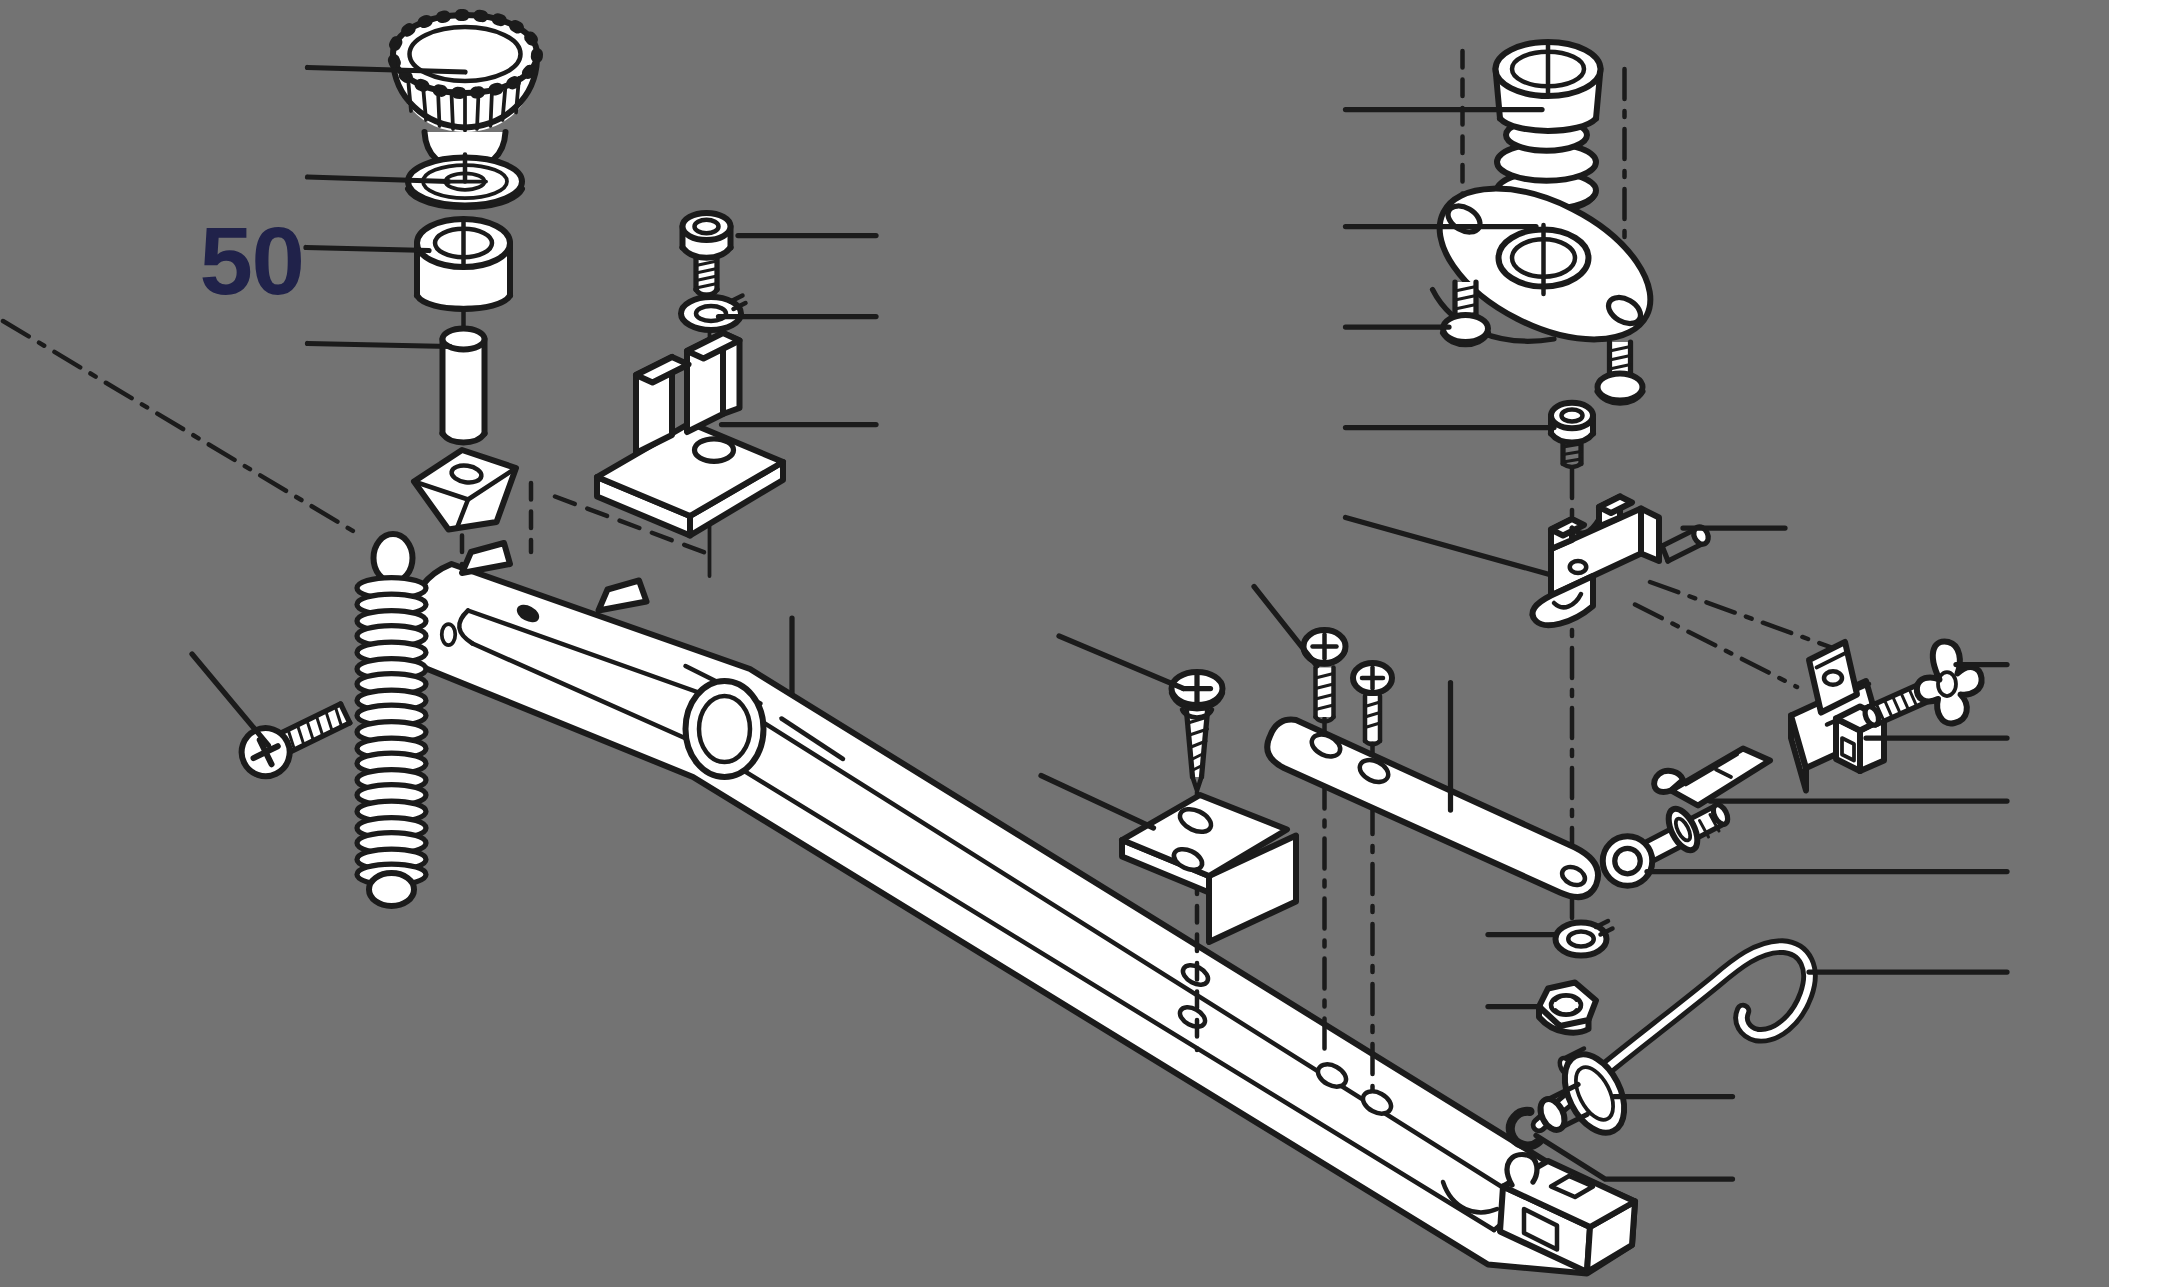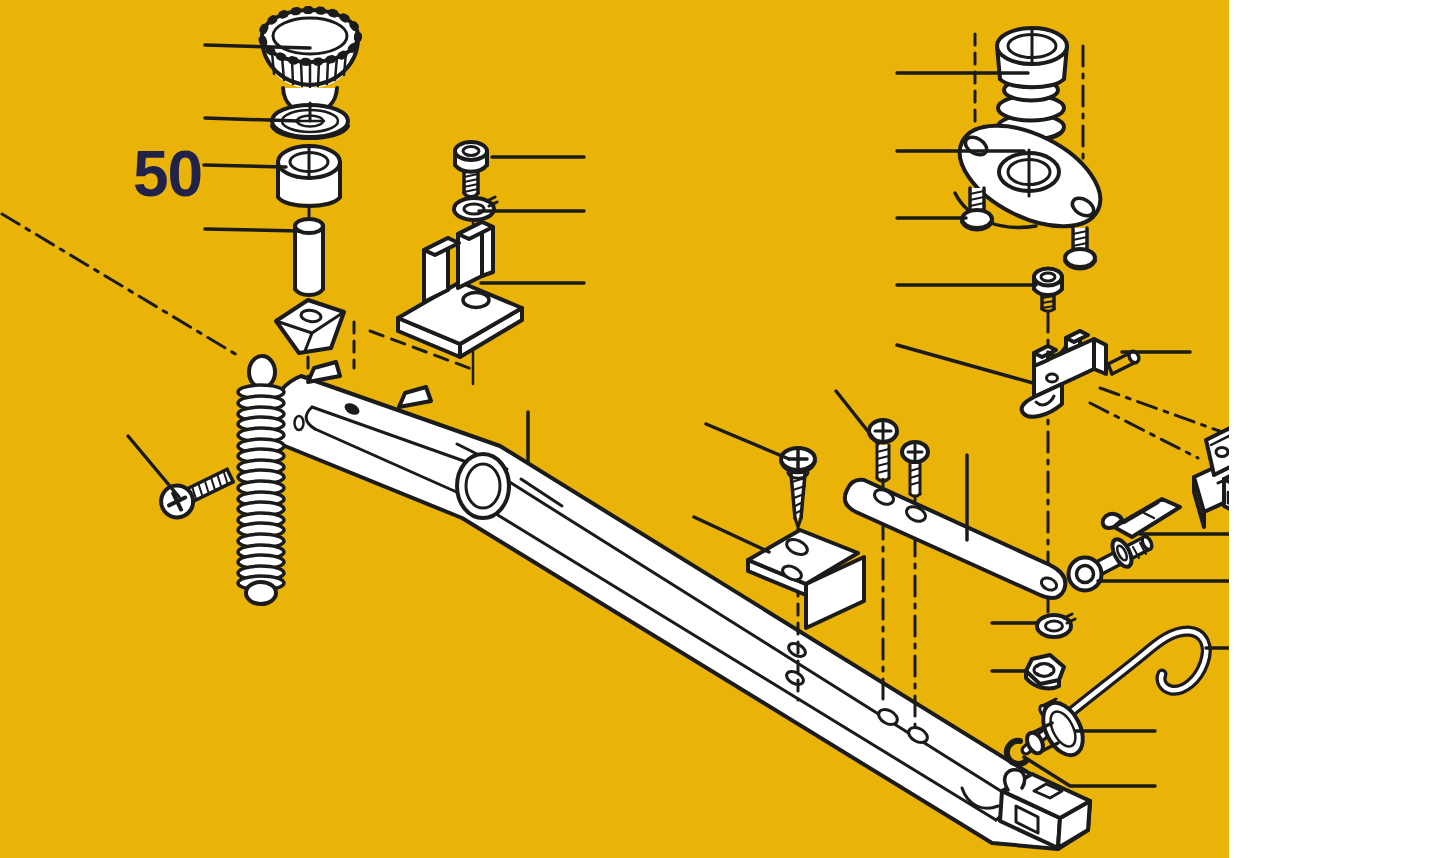--- a/index.html
+++ b/index.html
@@ -1,16 +1,16 @@
 <!DOCTYPE html>
 <html><head>
 <meta charset="utf-8">
 <style>
   html,body{margin:0;padding:0;background:#fff;}
-  .canvas{position:relative;width:1229px;height:858px;background:#eab308;overflow:hidden;
+  .canvas{position:relative;width:1406px;height:858px;background:#737373;overflow:hidden;
           font-family:"Liberation Sans",sans-serif;}
   svg{display:block}
   .ink{stroke:#1b1b1b;fill:none;stroke-width:4;stroke-linecap:round;stroke-linejoin:round;}
   .fw{fill:#ffffff;}
   .t35{stroke-width:3.5}.t3{stroke-width:3}.t25{stroke-width:2.5}.t2{stroke-width:2}
   .lead{stroke:#1b1b1b;stroke-width:3.5;fill:none;stroke-linecap:round;}
   .dash{stroke-dasharray:11 8;}
   .dashlong{stroke-dasharray:14 9;}
   .dd{stroke-dasharray:20 8 4 8;}
   .callout{font-weight:bold;font-size:64px;letter-spacing:-1px;}

